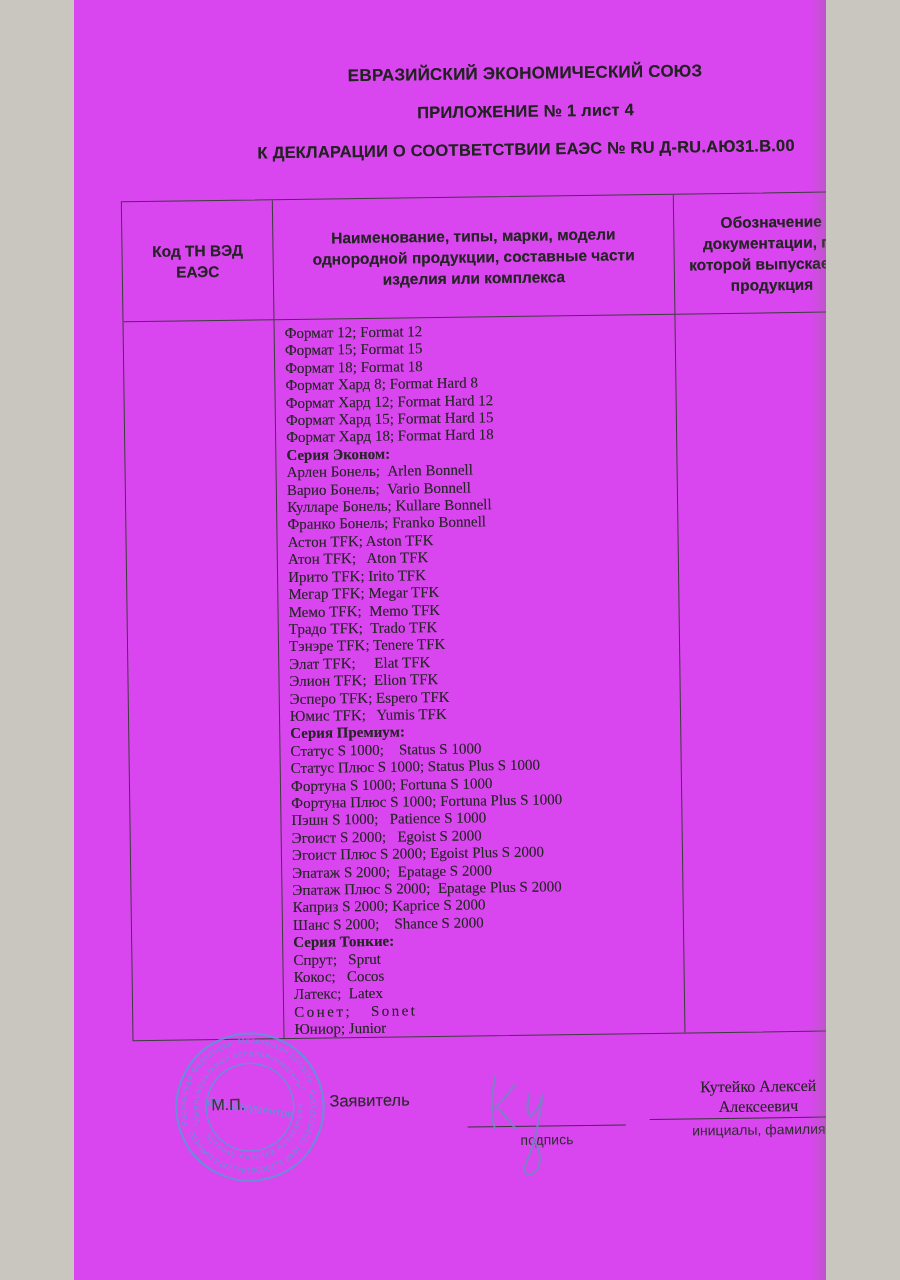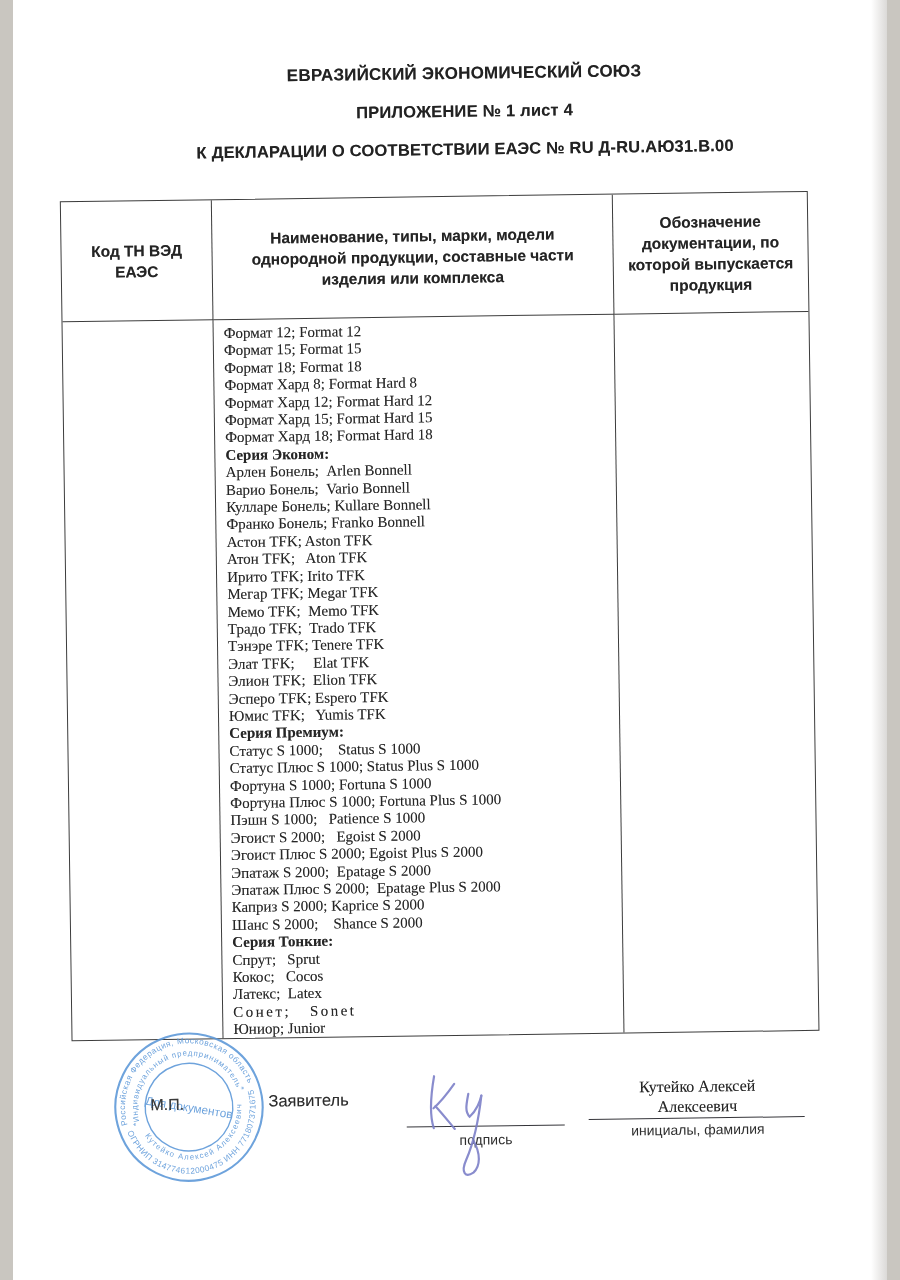--- a/index.html
+++ b/index.html
@@ -1,18 +1,18 @@
 <!DOCTYPE html>
 <html><head>
 <meta charset="utf-8">
 <style>
   html,body{margin:0;padding:0;background:#c9c6c0;}
   .sheet{
-    position:relative;width:874px;height:1280px;margin:0 auto;
-    background:#ffffff;overflow:hidden;
+    position:relative;width:752px;height:1280px;margin:0 auto;
+    background:#d946ef;overflow:hidden;
     font-family:"Liberation Sans",sans-serif;color:#232323;
   }
   .rot{position:absolute;inset:0;transform:rotate(-0.8deg);transform-origin:0 0;}
   .edge{position:absolute;top:0;right:0;width:16px;height:100%;
     background:linear-gradient(to right,rgba(125,120,112,0),rgba(125,120,112,.28));pointer-events:none;}
   .hline{position:absolute;left:0;width:900px;text-align:center;
     font-weight:bold;font-size:17px;letter-spacing:.2px;color:#222;
     text-shadow:0 0 .5px rgba(40,40,40,.45);}
   .h1{top:70px;}
   .h2{top:108px;font-size:16.5px;}

